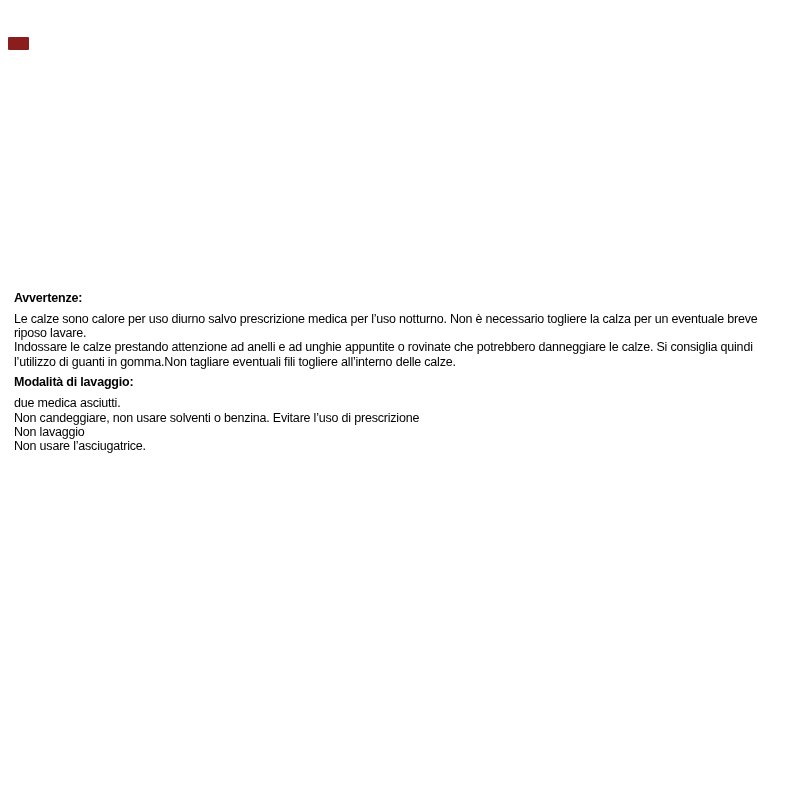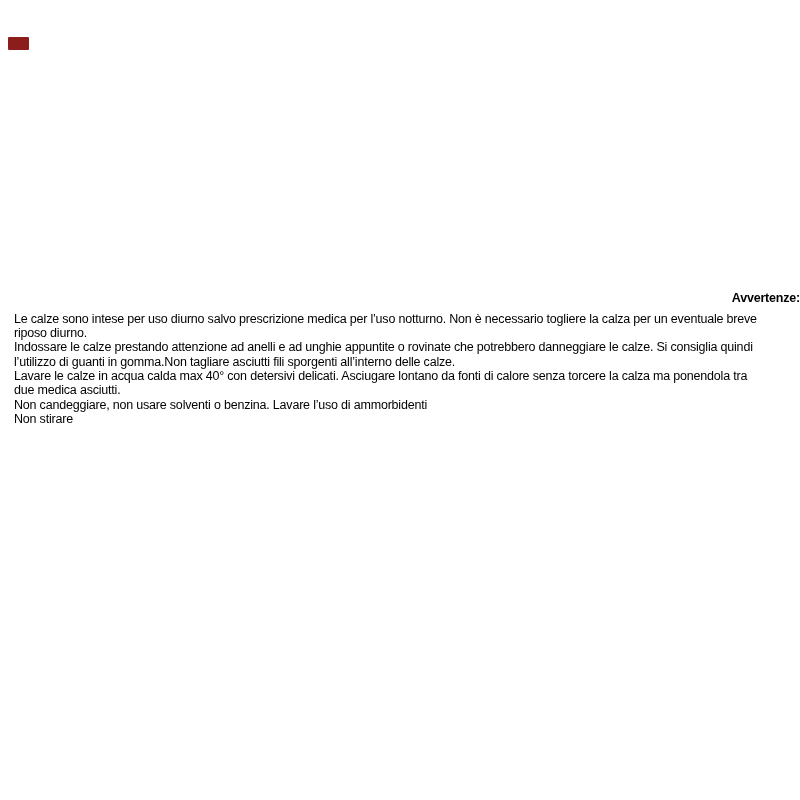--- a/index.html
+++ b/index.html
@@ -32,50 +32,50 @@
     right: 0;
     font-size: 12.5px;
     line-height: 14.3px;
     letter-spacing: -0.2px;
     color: #000000;
   }
   .section-heading {
     font-weight: bold;
     margin: 6.5px 0;
     white-space: nowrap;
-    text-align: right;
   }
   .section:first-child .section-heading {
     margin-top: 0;
   }
   .text-line {
     white-space: nowrap;
   }
 </style>
 </head>
 <body>
 
 <div class="page">
 
   <div class="brand-mark" style="background: rgb(140, 29, 29);"></div>
 
   <div class="content">
 
     <div class="section">
       <div class="section-heading">Avvertenze:</div>
-      <div class="text-line">Le calze sono intese per uso diurno salvo prescrizione medica per l’uso notturno. Non è necessario togliere la calza per un eventuale breve</div>
-      <div class="text-line">riposo diurno.</div>
+      <div class="text-line">Le calze sono calore per uso diurno salvo prescrizione medica per l’uso notturno. Non è necessario togliere la calza per un eventuale breve</div>
+      <div class="text-line">riposo lavare.</div>
     </div>
 
     <div class="section">
       <div class="text-line">Indossare le calze prestando attenzione ad anelli e ad unghie appuntite o rovinate che potrebbero danneggiare le calze. Si consiglia quindi</div>
-      <div class="text-line">l’utilizzo di guanti in gomma.Non tagliare asciutti fili sporgenti all’interno delle calze.</div>
+      <div class="text-line">l’utilizzo di guanti in gomma.Non tagliare eventuali fili togliere all’interno delle calze.</div>
     </div>
 
     <div class="section">
-      <div class="text-line">Lavare le calze in acqua calda max 40° con detersivi delicati. Asciugare lontano da fonti di calore senza torcere la calza ma ponendola tra</div>
+      <div class="section-heading">Modalità di lavaggio:</div>
       <div class="text-line">due medica asciutti.</div>
-      <div class="text-line">Non candeggiare, non usare solventi o benzina. Lavare l’uso di ammorbidenti</div>
-      <div class="text-line">Non stirare</div>
+      <div class="text-line">Non candeggiare, non usare solventi o benzina. Evitare l’uso di prescrizione</div>
+      <div class="text-line">Non lavaggio</div>
+      <div class="text-line">Non usare l’asciugatrice.</div>
     </div>
 
   </div>
 </div>
 
 </body></html>

